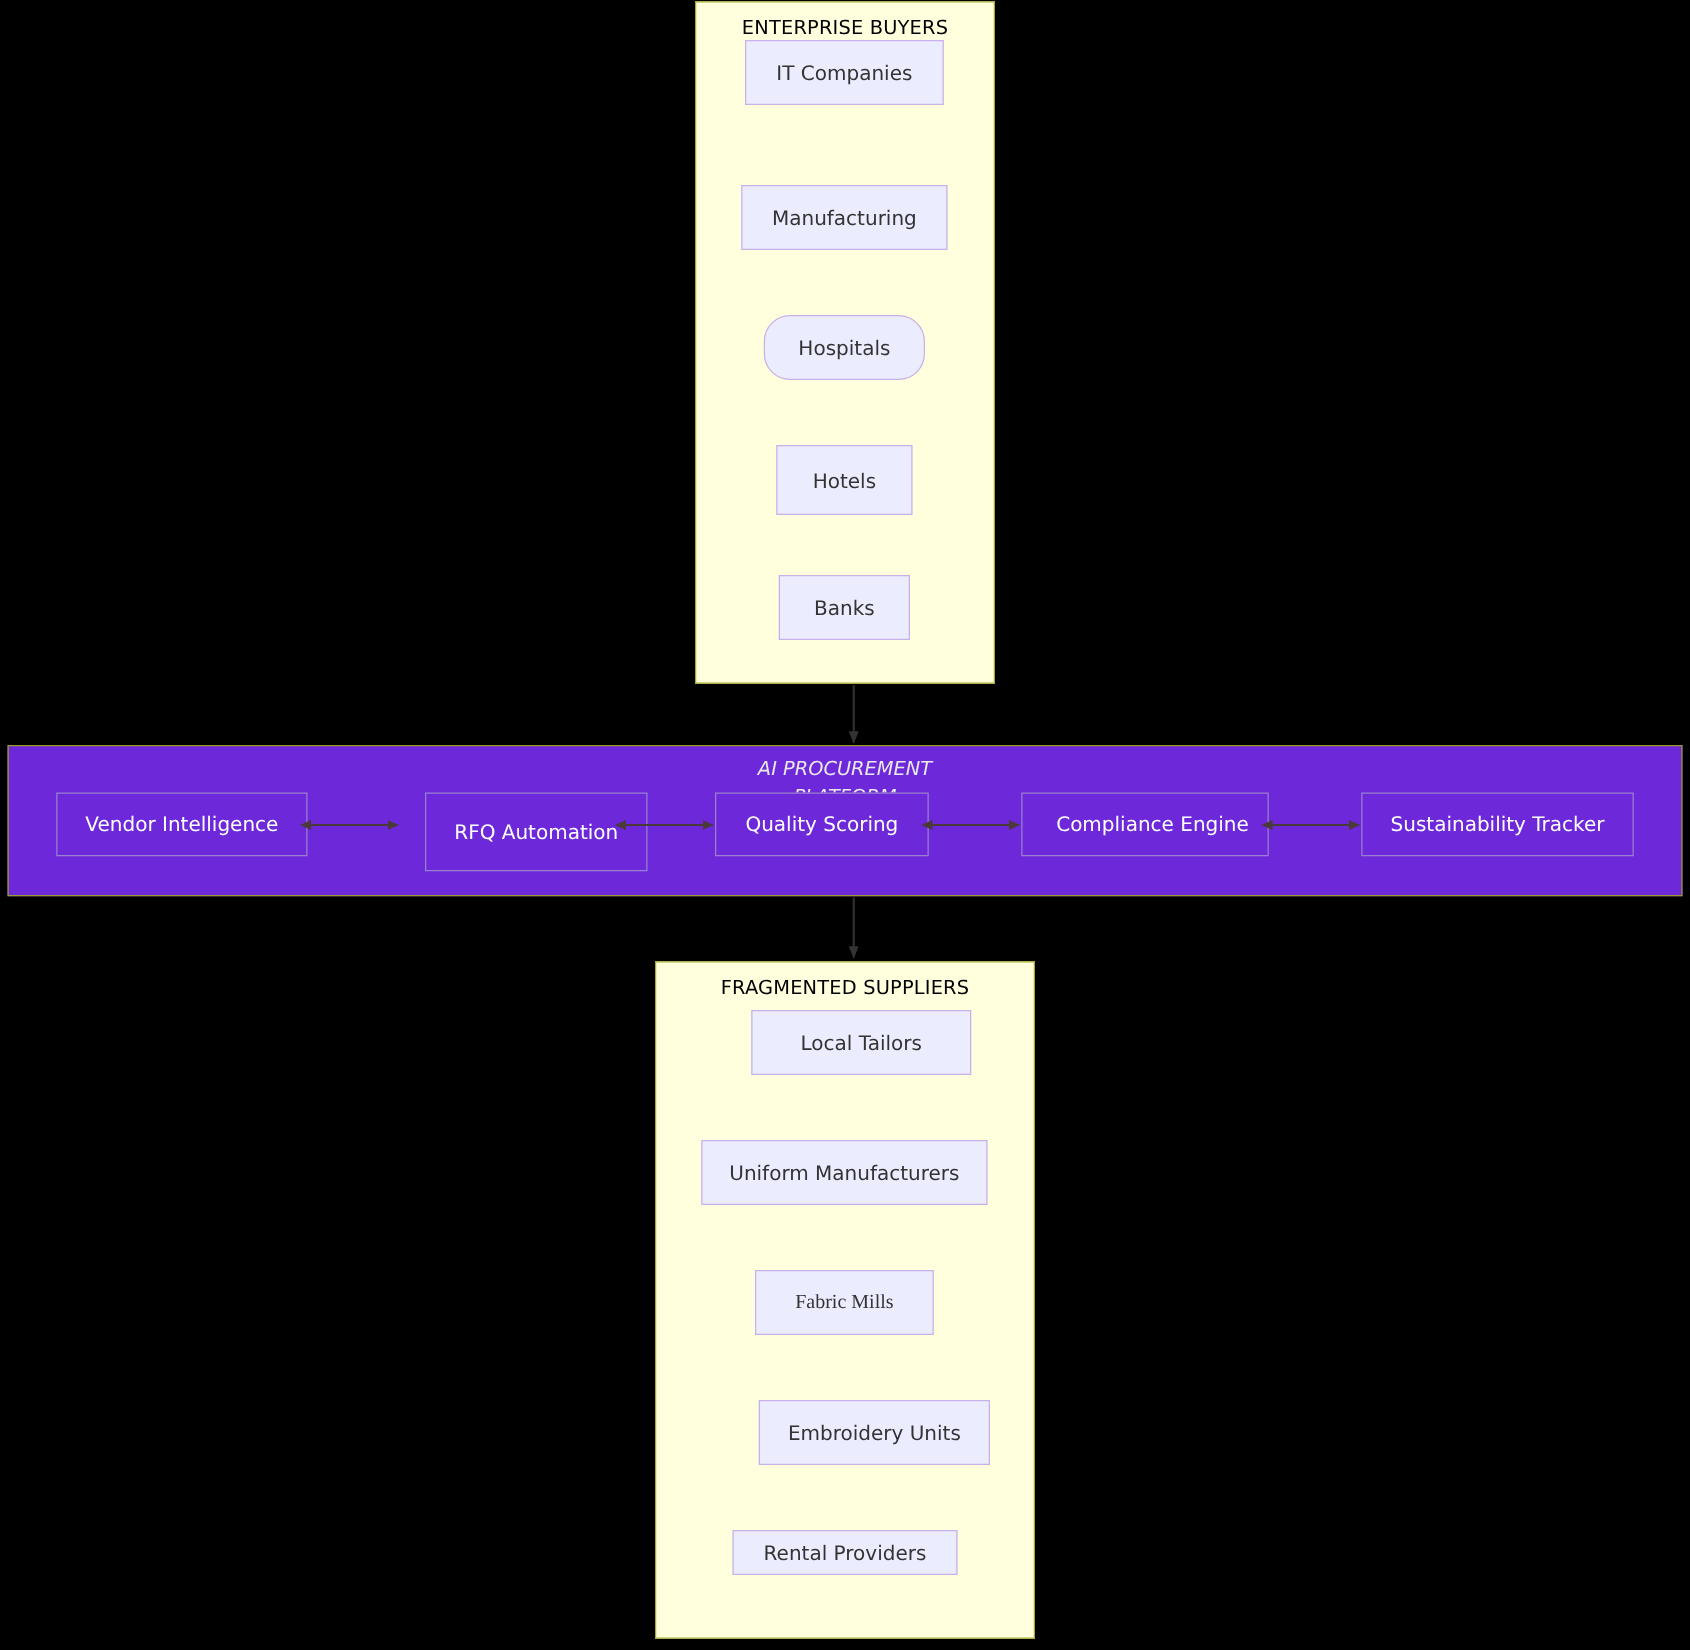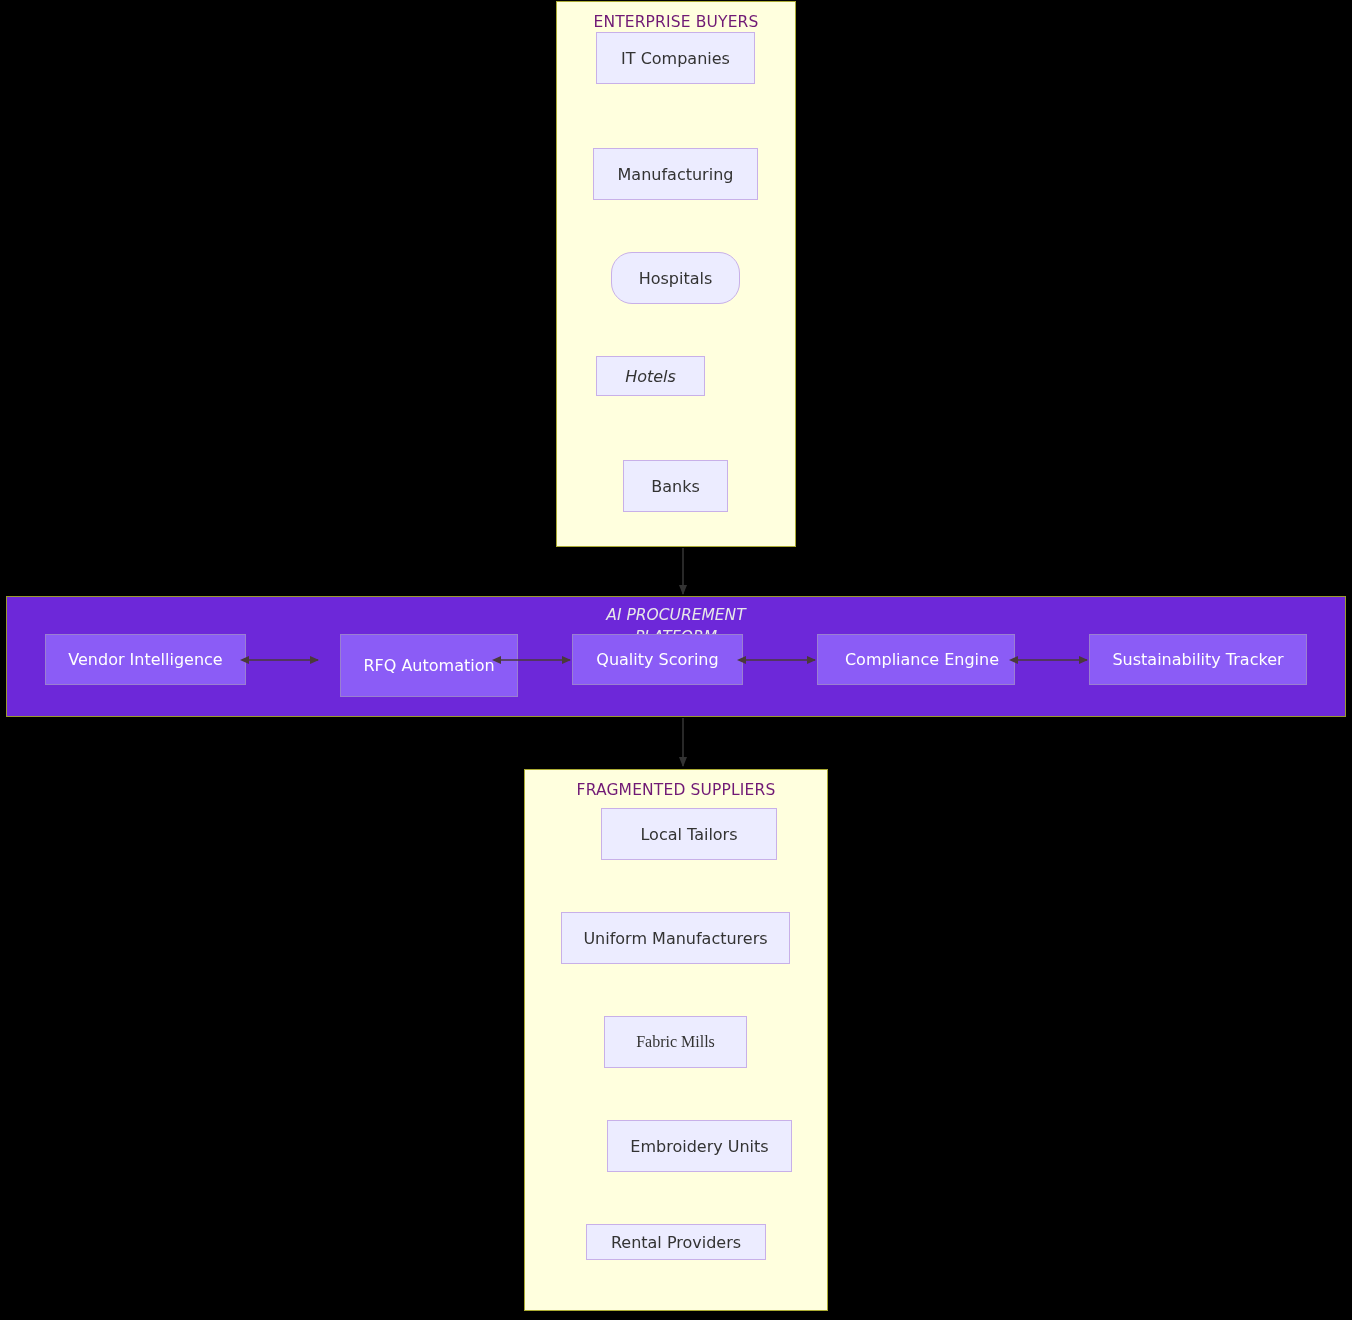--- a/index.html
+++ b/index.html
@@ -30,21 +30,21 @@
     border: 1.6px solid #aaaa33;
     box-sizing: border-box;
   }
   .cluster-label {
     position: absolute;
     top: 9px;
     left: 0;
     width: 100%;
     text-align: center;
     font-size: 15.5px;
-    color: #701a75;
+    color: #000000;
     letter-spacing: 0.15px;
     line-height: 22px;
     white-space: pre-line;
   }
 
   
   .node {
     position: absolute;
     background: #ececff;
     border: 1.4px solid #c8b0e8;
@@ -71,21 +71,21 @@
     width: 100%;
     text-align: center;
     font-size: 15.5px;
     color: #e8e8e8;
     line-height: 22px;
     white-space: pre-line;
     z-index: 1;
   }
   .pnode {
     position: absolute;
-    background: #8b5cf6;
+    background: #6d28d9;
     border: 1.4px solid #9a7fd0;
     box-sizing: border-box;
     display: flex;
     align-items: center;
     justify-content: center;
     font-size: 16px;
     color: #ffffff;
     z-index: 2;
   }
 
@@ -142,21 +142,21 @@
   <div id="buyer-nodes">
       <div class="node" style="left: 596px; top: 32px; width: 159px; height: 52px;">
         <span>IT Companies</span>
       </div>
       <div class="node" style="left: 593px; top: 148px; width: 165px; height: 52px;">
         <span>Manufacturing</span>
       </div>
       <div class="node" style="left: 611px; top: 252px; width: 129px; height: 52px; border-radius: 21px;">
         <span>Hospitals</span>
       </div>
-      <div class="node" style="left: 596px; top: 356px; width: 109px; height: 40px; font-style: italic;">
+      <div class="node" style="left: 621px; top: 356px; width: 109px; height: 56px;">
         <span>Hotels</span>
       </div>
       <div class="node" style="left: 623px; top: 460px; width: 105px; height: 52px;">
         <span>Banks</span>
       </div>
     </div>
   <div id="platform-nodes">
       <div class="pnode" style="left: 45px; top: 634px; width: 201px; height: 51px;">
         <span>Vendor Intelligence</span>
       </div>

